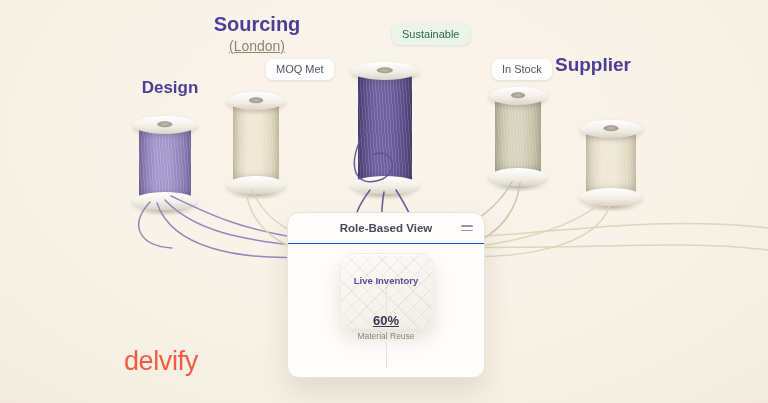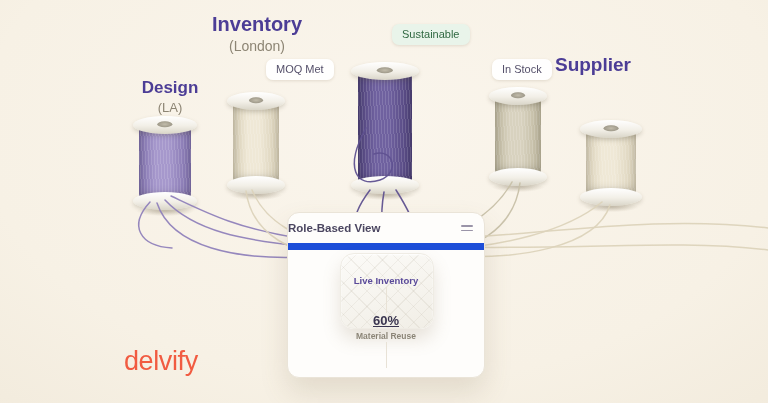--- a/index.html
+++ b/index.html
@@ -6,21 +6,21 @@
   .canvas{
     position:relative;width:768px;height:403px;overflow:hidden;
     font-family:"Liberation Sans","DejaVu Sans",sans-serif;
     background:radial-gradient(95% 115% at 50% 32%,
       var(--background,#faf5ec) 0%, #f7f1e5 55%, #efe7d7 100%);
   }
 
   
   .node-label{position:absolute;text-align:center;z-index:6;color:var(--accent-purple,#4c3d96);}
   .node-label .title{display:block;font-weight:700;}
-  .node-label .subtitle{display:block;font-weight:400;color:var(--subtitle-gray,#8d8574);margin-top:2px;}
+  .node-label .subtitle{display:block;font-weight:400;color:var(--subtitle-gray,#8d8574);margin-top:2px;text-decoration:underline;}
   .label-design{left:126px;top:78px;width:88px;}
   .label-design .title{font-size:17px;}
   .label-design .subtitle{font-size:13px;}
   .label-sourcing{left:196px;top:13px;width:122px;}
   .label-sourcing .title{font-size:20px;}
   .label-sourcing .subtitle{font-size:14px;}
   .label-supplier{left:534px;top:54px;width:118px;}
   .label-supplier .title{font-size:19px;}
   .label-supplier .subtitle{font-size:14px;}
 
@@ -59,55 +59,54 @@
   .t-pl{stroke:var(--thread-purple-light,#8f81bb);}
   .t-pd{stroke:var(--thread-purple-dark,#5f5190);stroke-width:1.8;}
   .t-cr{stroke:var(--thread-cream,#dcd3bb);}
   .t-sg{stroke:var(--thread-sage,#c7c0a8);}
   .t-bg{stroke:var(--thread-cream,#d5cdb7);opacity:.6;}
 
   
   .card{position:absolute;left:287px;top:212px;width:196px;height:164px;z-index:4;
     background:#fefdfb;border:1px solid #eae4d8;border-radius:12px;
     box-shadow:0 14px 28px rgba(120,100,70,.16);}
-  .card-header{position:relative;height:30px;display:flex;align-items:center;justify-content:flex-start;
-    border-bottom:7px solid #1d4ed8;}
+  .card-header{position:relative;height:30px;display:flex;align-items:center;justify-content:center;
+    border-bottom:1px solid #1d4ed8;}
   .card-title{font-size:11.5px;font-weight:600;color:var(--card-title,#4b4660);}
   .menu-icon{position:absolute;right:11px;top:50%;transform:translateY(-50%);
     display:flex;flex-direction:column;gap:3px;cursor:pointer;}
   .menu-icon span{display:block;width:12px;height:1.5px;border-radius:1px;background:#9a94a8;}
   .swatch{position:absolute;left:52px;top:40px;width:92px;height:74px;border-radius:14px;
     border:1px solid #efece4;
     background:
       repeating-linear-gradient(45deg, rgba(160,150,130,.12) 0 1px, rgba(0,0,0,0) 1px 11px),
       repeating-linear-gradient(135deg, rgba(160,150,130,.12) 0 1px, rgba(0,0,0,0) 1px 11px),
       linear-gradient(160deg,#fcfbf8,#f1eee6);
     box-shadow:0 10px 18px rgba(140,120,90,.20), inset 0 1px 2px #ffffff;}
   .card-stats{position:absolute;left:6px;right:6px;bottom:9px;display:flex;align-items:center;flex-direction:column;}
   .stat{flex:1;text-align:center;font-size:9.5px;line-height:1.3;font-weight:600;
     color:var(--stat-purple,#5a4a9a);padding:0 3px;}
   .stat .value{display:block;font-size:13px;font-weight:700;color:var(--stat-value,#3a3550);text-decoration:underline;}
-  .stat .sub{display:block;font-size:8.5px;font-weight:700;color:var(--stat-sub,#8b8577);margin-top:1px;}
+  .stat .sub{display:block;font-size:8.5px;font-weight:400;color:var(--stat-sub,#8b8577);margin-top:1px;}
   .vdiv{width:1px;height:26px;background:#e8e2d6;}
 
   
   .logo{position:absolute;left:124px;top:346px;z-index:6;font-size:27px;font-weight:400;
     letter-spacing:-0.4px;color:var(--logo-coral,#f15b41);}
 </style>
 </head>
 <body>
 
 <div class="canvas">
 
   <div class="node-label label-design">
     <span class="title">Design</span>
-    <span class="subtitle">(LA)</span>
   </div>
   <div class="node-label label-sourcing">
-    <span class="title">Inventory</span>
+    <span class="title">Sourcing</span>
     <span class="subtitle">(London)</span>
   </div>
   <div class="node-label label-supplier">
     <span class="title">Supplier</span>
   </div>
 
   <div class="chip chip-moq">MOQ Met</div>
   <div class="chip green chip-sustainable">Sustainable</div>
   <div class="chip chip-instock">In Stock</div>
 

